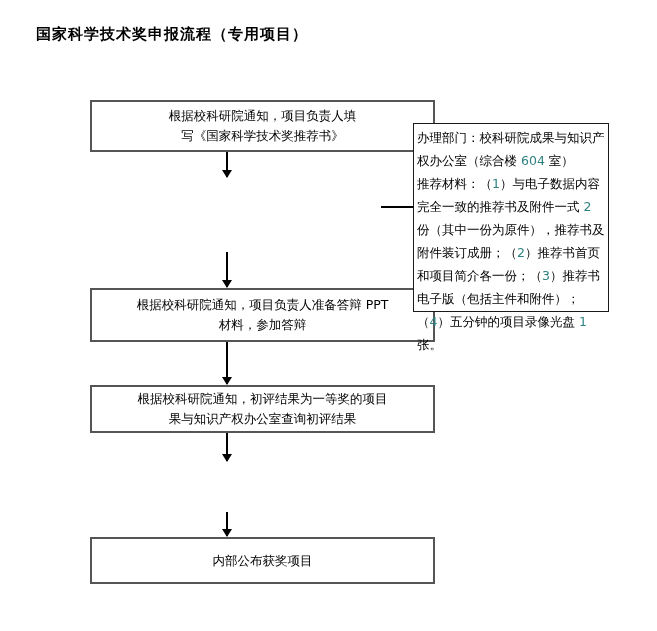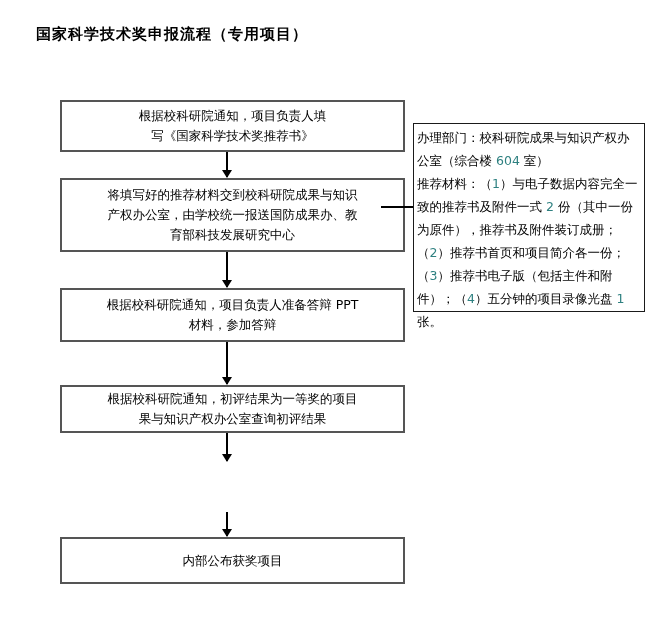--- a/index.html
+++ b/index.html
@@ -16,21 +16,21 @@
     position: absolute;
     left: 25px;
     top: 14px;
     margin: 11px;
     font-size: 15px;
     font-weight: bold;
     letter-spacing: 1px;
   }
   .fbox {
     position: absolute;
-    left: 60px;
+    left: 90px;
     width: 345px;
     box-sizing: border-box;
     border: 2px solid #555555;
     background: #ffffff;
     display: flex;
     align-items: center;
     justify-content: center;
     text-align: center;
     white-space: pre-line;
     font-size: 12.5px;
@@ -69,21 +69,21 @@
     left: 381px;
     top: 206px;
     width: 32px;
     height: 2px;
     background: #000;
   }
   .annot {
     position: absolute;
     left: 413px;
     top: 123px;
-    width: 232px;
+    width: 196px;
     height: 189px;
     box-sizing: border-box;
     border: 1px solid #1a1a1a;
     background: #ffffff;
   }
   .annot-text {
     padding: 2px 3px;
     font-size: 12.5px;
     line-height: 23px;
     white-space: pre-line;
@@ -94,23 +94,20 @@
 </head>
 <body>
 
 <div class="canvas">
   <h1 class="title">国家科学技术奖申报流程（专用项目）</h1>
 
   <div class="fbox b1">根据校科研院通知，项目负责人填
 写《国家科学技术奖推荐书》</div>
   <div class="arrow a1"></div>
 
-  <div class="fbox b2">将填写好的推荐材料交到校科研院成果与知识
-产权办公室，由学校统一报送国防成果办、教
-育部科技发展研究中心</div>
   <div class="arrow a2"></div>
 
   <div class="fbox b3">根据校科研院通知，项目负责人准备答辩 PPT
 材料，参加答辩</div>
   <div class="arrow a3"></div>
 
   <div class="fbox b4">根据校科研院通知，初评结果为一等奖的项目
 果与知识产权办公室查询初评结果</div>
   <div class="arrow a4"></div>
 

